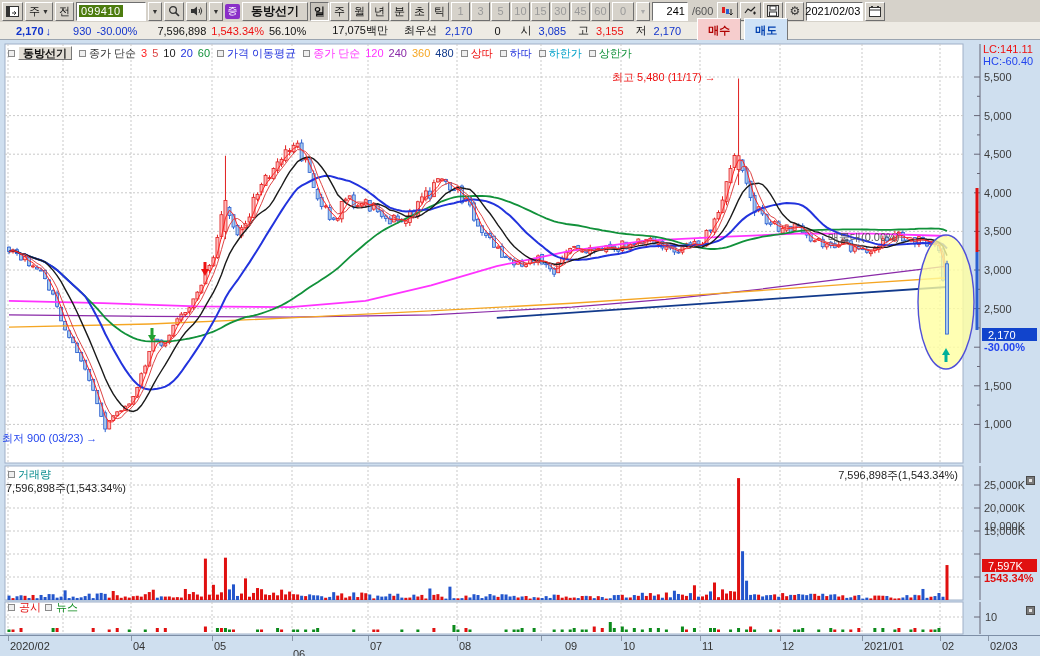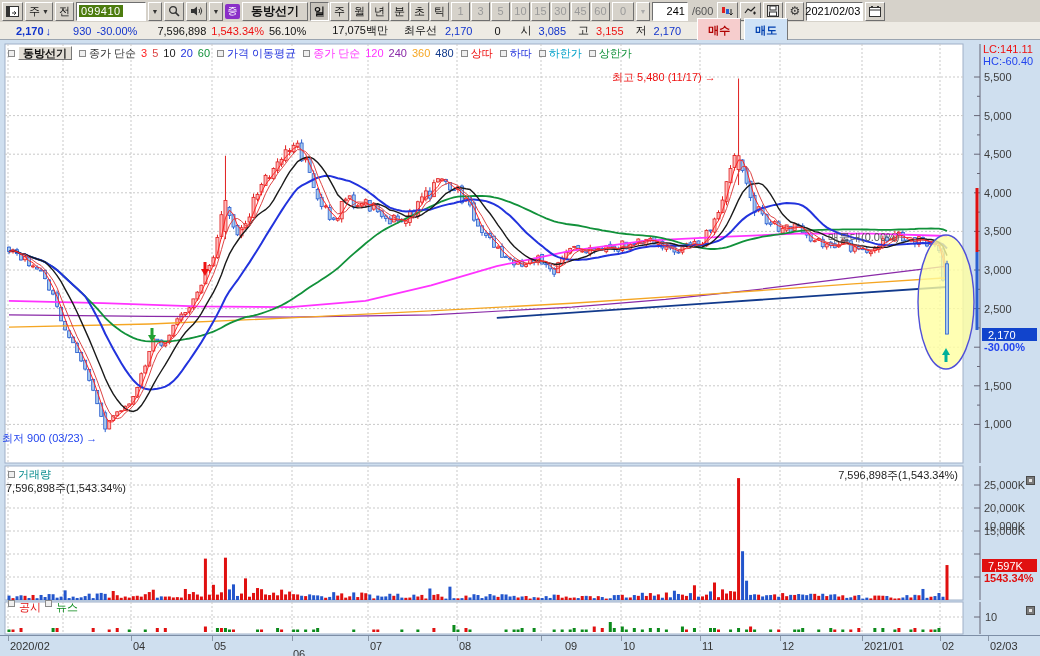--- a/index.html
+++ b/index.html
@@ -1148,21 +1148,21 @@
       <span style="color:#00888a;font-size:11px">거래량</span>
     </div>
     <div class="ov" style="left:6px;top:441px;color:#222;font-size:11px">7,596,898주(1,543.34%)</div>
     <div class="ov" style="left:658px;top:428px;width:300px;text-align:right;color:#222;font-size:11px">7,596,898주(1,543.34%)</div>
     <div class="vol-badge" style="top:519px">
       <span>7,597K</span>
     </div>
     <div class="ov" style="left:984px;top:532px;color:#e01010;font-size:11px;font-weight:bold">1543.34%</div>
     <div class="mini-icon" style="left:1026px;top:436px"></div>
 
-    <div class="ov" style="left:8px;top:560px;display:flex;align-items:flex-start;gap:4px">
+    <div class="ov" style="left:8px;top:560px;display:flex;align-items:center;gap:4px">
       <span class="chk"></span>
       <span style="color:#e01010;font-size:11px">공시</span>
       <span class="chk"></span>
       <span style="color:#0c8a1c;font-size:11px">뉴스</span>
     </div>
     <div class="ov" style="left:985px;top:571px;color:#3c3c3c;font-size:11px">10</div>
     <div class="mini-icon" style="left:1026px;top:566px"></div>
 
     <div class="date-strip" id="date-strip">
         <div class="date-label" style="left: 10px;">2020/02</div>

